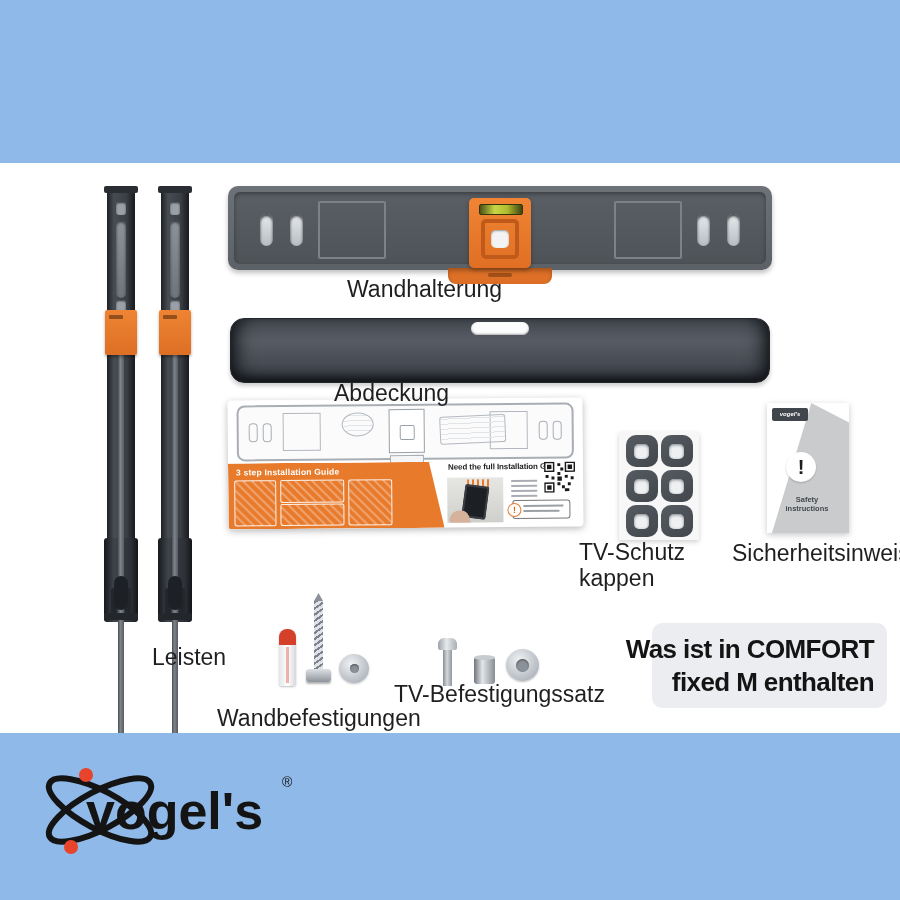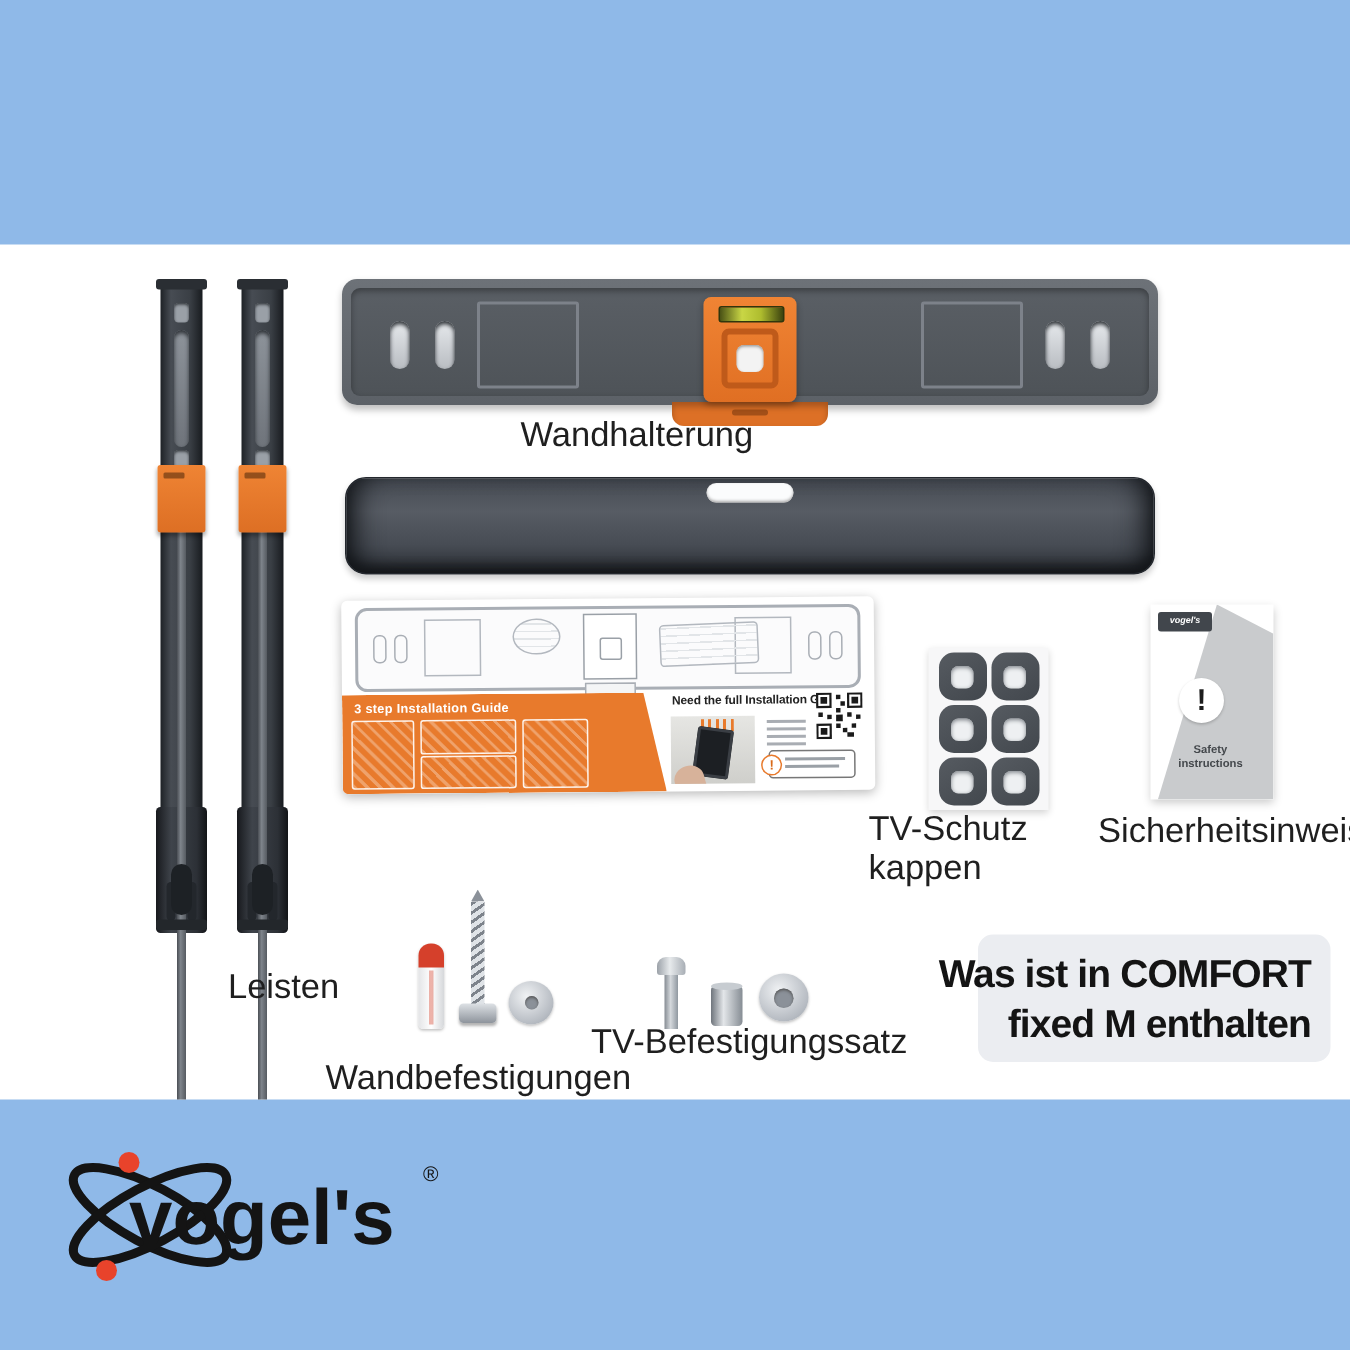--- a/index.html
+++ b/index.html
@@ -271,20 +271,21 @@
   <div class="screw-shaft"></div>
   <div class="screw-head"></div>
   <div class="washer w1"></div>
 
   <div class="bolt-head"></div>
   <div class="bolt-shaft"></div>
   <div class="spacer"></div>
   <div class="washer w2"></div>
 
   <div class="lbl" style="left:347px;top:276px;width:300px">Wandhalterung</div>
+  <div class="lbl" style="left:334px;top:380px;width:300px">Abdeckung</div>
   <div class="lbl" style="left:152px;top:644px;width:130px">Leisten</div>
   <div class="lbl" style="left:579px;top:539px;width:160px">TV-Schutz</div>
   <div class="lbl" style="left:579px;top:565px;width:160px">kappen</div>
   <div class="lbl" style="left:732px;top:540px;width:160px">Sicherheitsinweise</div>
   <div class="lbl" style="left:217px;top:705px;width:200px">Wandbefestigungen</div>
   <div class="lbl" style="left:394px;top:681px;width:200px">TV-Befestigungssatz</div>
 
   <div class="headline">
     <div>Was ist in COMFORT</div>
     <div>fixed M enthalten</div>

